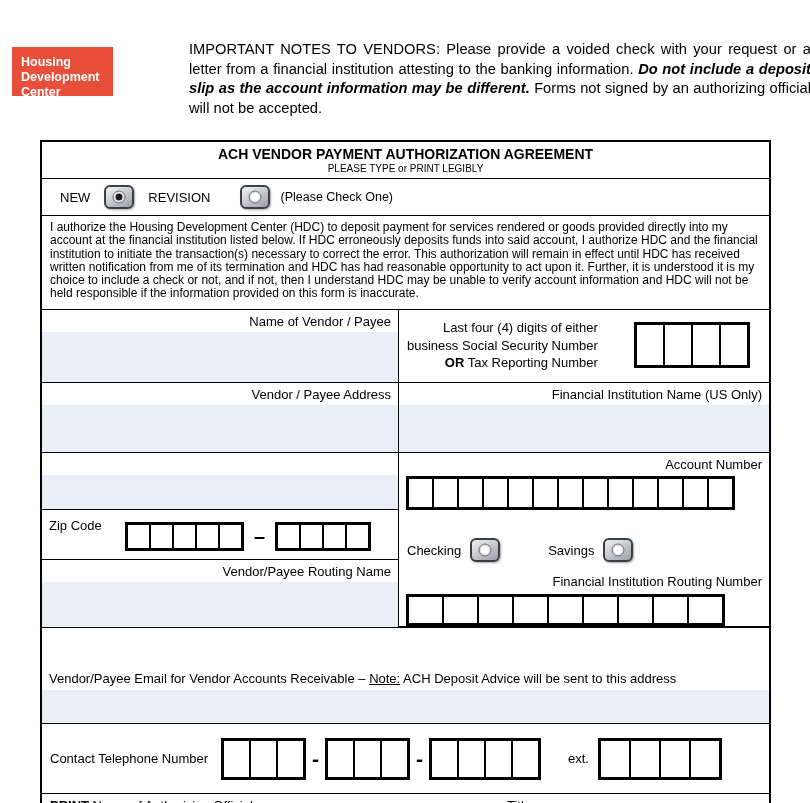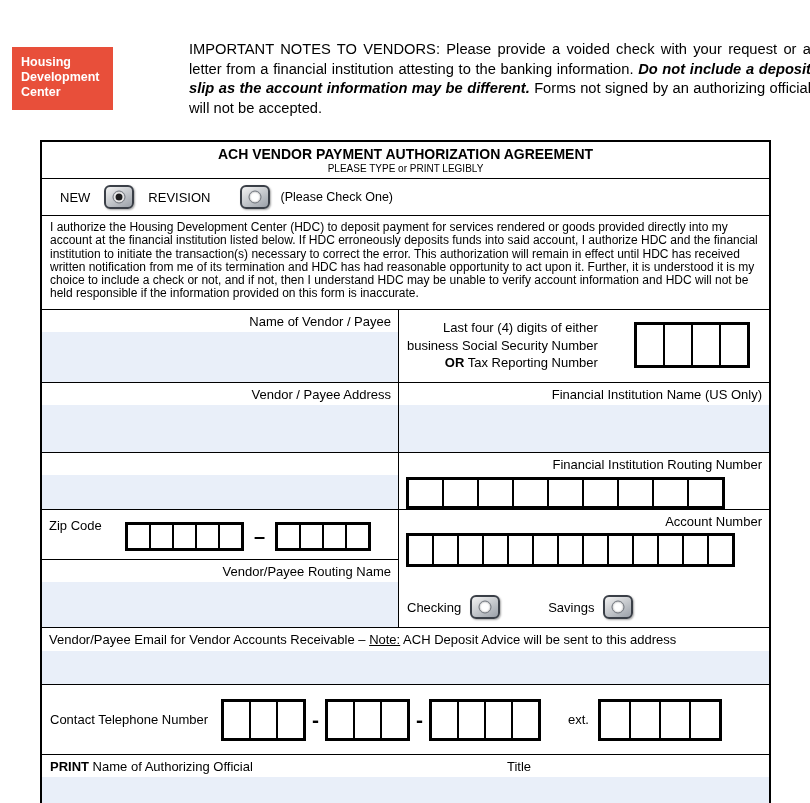--- a/index.html
+++ b/index.html
@@ -3,21 +3,21 @@
 <meta charset="utf-8">
 <style>
   * { margin:0; padding:0; box-sizing:border-box; }
   html,body { width:810px; height:803px; }
   body {
     position:relative; background:#fff; overflow:hidden;
     font-family:"Liberation Sans", sans-serif; color:#000;
   }
   
   .logo {
-    position:absolute; left:12px; top:47px; width:101px; height:63px;
+    position:absolute; left:12px; top:47px; width:101px; height:49px;
     padding:8px 0 0 9px; color:#fff; font-size:12.5px; font-weight:bold; line-height:15px;
   }
   .notes {
     position:absolute; left:145px; top:40px; width:622px;
     font-size:14.7px; line-height:19.6px; text-align:justify;margin-left:44px;
   }
   .notes .bi { font-weight:bold; font-style:italic; }
   
   .form {
     position:absolute; left:40px; top:140px; width:731px; height:680px;
@@ -57,21 +57,21 @@
   
   .routing-boxes { position:absolute; left:8px; top:25px; }
   .account-boxes { position:absolute; left:8px; top:24px; }
   .cs-row { position:absolute; left:8px; bottom:8px; display:flex; align-items:center; font-size:13px; }
   .cs-row .sp { width:9px; } .cs-row .sp-big { width:48px; }
   
   .zip-label { position:absolute; left:7px; top:8px; font-size:13px; }
   .zip-boxes { position:absolute; left:84px; top:13px; display:flex; align-items:center; }
   .zip-dash { font-weight:bold; font-size:20px; padding:0 11px; }
   
-  .email-row { position:relative; height:57px; }
+  .email-row { position:relative; height:57px;margin-top:39px; }
   .email-row u { text-decoration:underline; }
   
   .phone-row { height:70px; display:flex; align-items:center; padding-left:8px; font-size:13px; }
   .phone-dash { font-weight:bold; font-size:21px; padding:0 7px; }
   .phone-gap { width:14px; } .ext-gap1 { width:28px; } .ext-gap2 { width:10px; }
   
   .print-row { position:relative; height:51px; }
   .print-label { position:absolute; left:8px; top:4px; font-size:13px; }
   .title-label { position:absolute; left:465px; top:4px; font-size:13px; }
   .bold { font-weight:bold; }
@@ -183,35 +183,20 @@
             <span class="box"></span>
             <span class="box"></span>
           </span>
       </div>
 
       <div class="cell h70">
         <div class="cell-label">Financial Institution Name (US Only)</div>
         <div class="fill t22" style="background-color: rgb(233, 239, 249);"></div>
       </div>
 
-      <div class="cell h57">
-        <div class="cell-label">Financial Institution Routing Number</div>
-        <span class="boxes b-routing routing-boxes">
-            <span class="box"></span>
-            <span class="box"></span>
-            <span class="box"></span>
-            <span class="box"></span>
-            <span class="box"></span>
-            <span class="box"></span>
-            <span class="box"></span>
-            <span class="box"></span>
-            <span class="box"></span>
-          </span>
-      </div>
-
       <div class="cell last">
         <div class="cell-label">Account Number</div>
         <span class="boxes b-account account-boxes">
             <span class="box"></span>
             <span class="box"></span>
             <span class="box"></span>
             <span class="box"></span>
             <span class="box"></span>
             <span class="box"></span>
             <span class="box"></span>
@@ -230,20 +215,35 @@
             </span>
           <span class="sp-big"></span>
           <span>Savings</span>
           <span class="sp"></span>
           <span class="pdf-radio">
               <span class="circle"></span>
             </span>
         </div>
       </div>
 
+      <div class="cell h57">
+        <div class="cell-label">Financial Institution Routing Number</div>
+        <span class="boxes b-routing routing-boxes">
+            <span class="box"></span>
+            <span class="box"></span>
+            <span class="box"></span>
+            <span class="box"></span>
+            <span class="box"></span>
+            <span class="box"></span>
+            <span class="box"></span>
+            <span class="box"></span>
+            <span class="box"></span>
+          </span>
+      </div>
+
     </div>
   </div>
 
   <div class="email-row rowsep">
     <div class="cell-label"><span>Vendor/Payee Email for Vendor Accounts Receivable – </span><u>Note:</u><span> ACH Deposit Advice will be sent to this address</span></div>
     <div class="fill t23" style="background-color: rgb(233, 239, 249);"></div>
   </div>
 
   <div class="phone-row rowsep">
     <span>Contact Telephone Number</span>

